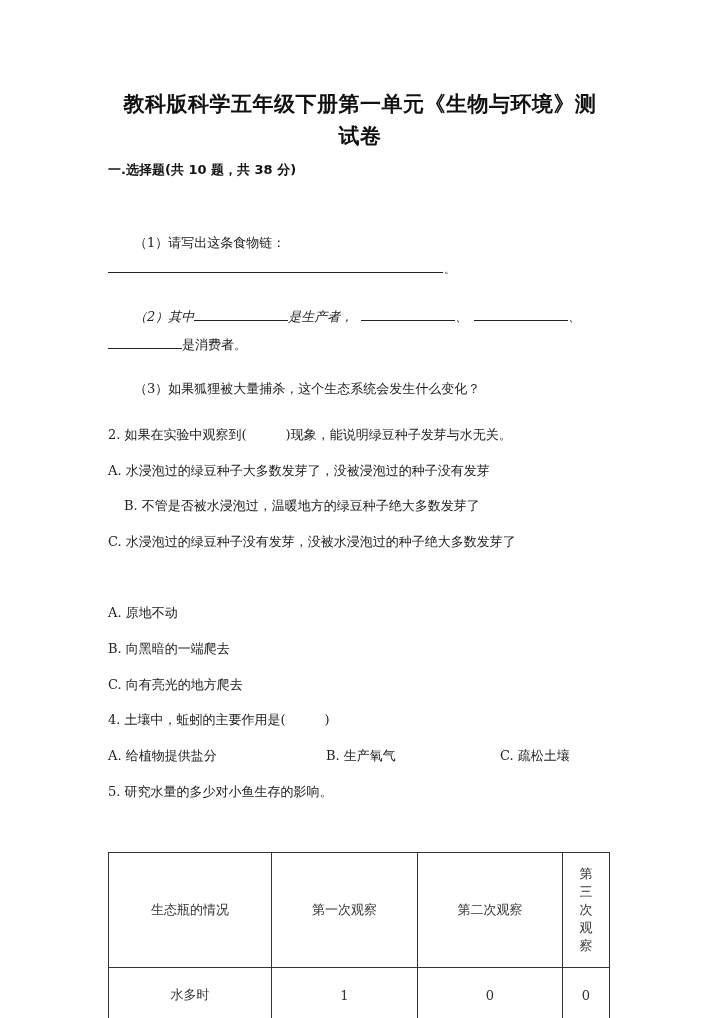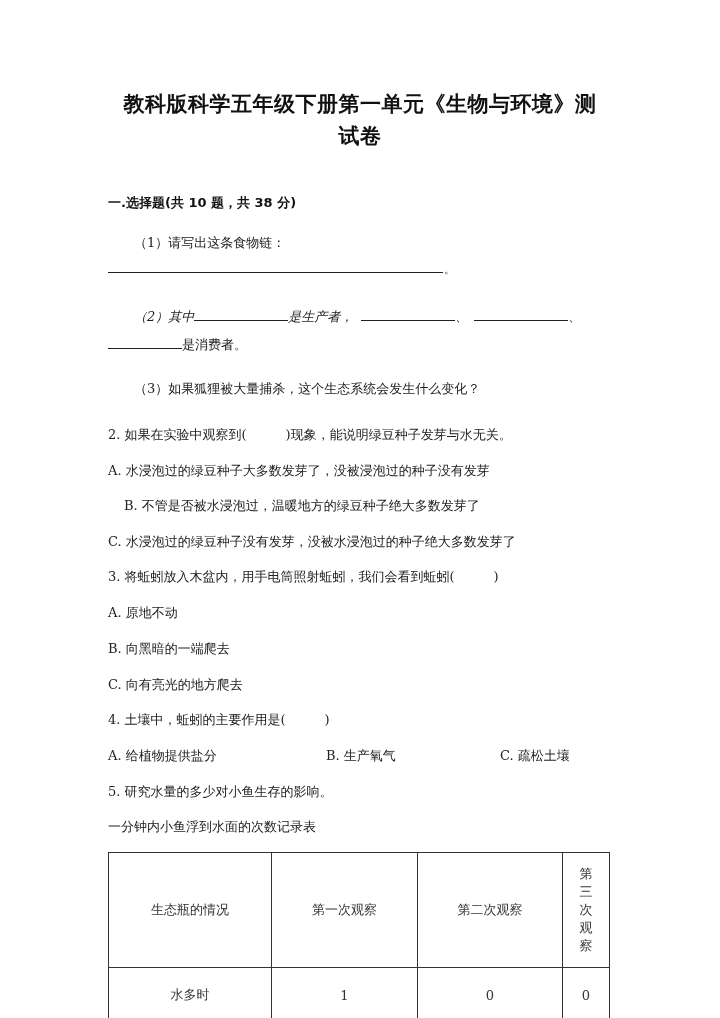--- a/index.html
+++ b/index.html
@@ -39,21 +39,20 @@
       font-size: 13px;
       line-height: 18px;
       white-space: nowrap;
       color: #222222;
     }
     .section-header {
       font-family: "DejaVu Sans", "Liberation Sans", sans-serif;
       font-weight: bold;
       font-size: 13px;
       color: #111111;
-      margin-top: 33px;
     }
     .blank {
       display: inline-block;
       border-bottom: 1px solid #222222;
       height: 14px;
       vertical-align: baseline;
     }
     .blank-long {
       position: absolute;
       left: 108px;
@@ -111,32 +110,30 @@
   <div class="line" style="left:108px; top:334px;">
     <span class="blank" style="width:74px;"></span><span>是消费者。</span>
   </div>
   <div class="line" style="left:134px; top:380px;">（3）如果狐狸被大量捕杀，这个生态系统会发生什么变化？</div>
 
   <div class="line" style="left:108px; top:426px;">2. 如果在实验中观察到(　　　)现象，能说明绿豆种子发芽与水无关。</div>
   <div class="line" style="left:108px; top:462px;">A. 水浸泡过的绿豆种子大多数发芽了，没被浸泡过的种子没有发芽</div>
   <div class="line" style="left:124px; top:497px;">B. 不管是否被水浸泡过，温暖地方的绿豆种子绝大多数发芽了</div>
   <div class="line" style="left:108px; top:533px;">C. 水浸泡过的绿豆种子没有发芽，没被水浸泡过的种子绝大多数发芽了</div>
 
-  <div class="line" style="left:108px; top:568px;">3. 将蚯蚓放入木盆内，用手电筒照射蚯蚓，我们会看到蚯蚓(　　　)</div>
   <div class="line" style="left:108px; top:604px;">A. 原地不动</div>
   <div class="line" style="left:108px; top:640px;">B. 向黑暗的一端爬去</div>
   <div class="line" style="left:108px; top:676px;">C. 向有亮光的地方爬去</div>
 
   <div class="line" style="left:108px; top:711px;">4. 土壤中，蚯蚓的主要作用是(　　　)</div>
   <div class="line" style="left:108px; top:747px;">A. 给植物提供盐分</div>
   <div class="line" style="left:326px; top:747px;">B. 生产氧气</div>
   <div class="line" style="left:500px; top:747px;">C. 疏松土壤</div>
 
   <div class="line" style="left:108px; top:783px;">5. 研究水量的多少对小鱼生存的影响。</div>
-  <div class="line" style="left:108px; top:818px;">一分钟内小鱼浮到水面的次数记录表</div>
 
   <table class="record">
     <thead>
       <tr>
         <th>生态瓶的情况</th>
         <th>第一次观察</th>
         <th>第二次观察</th>
         <th>第三次观察</th>
       </tr>
     </thead>

